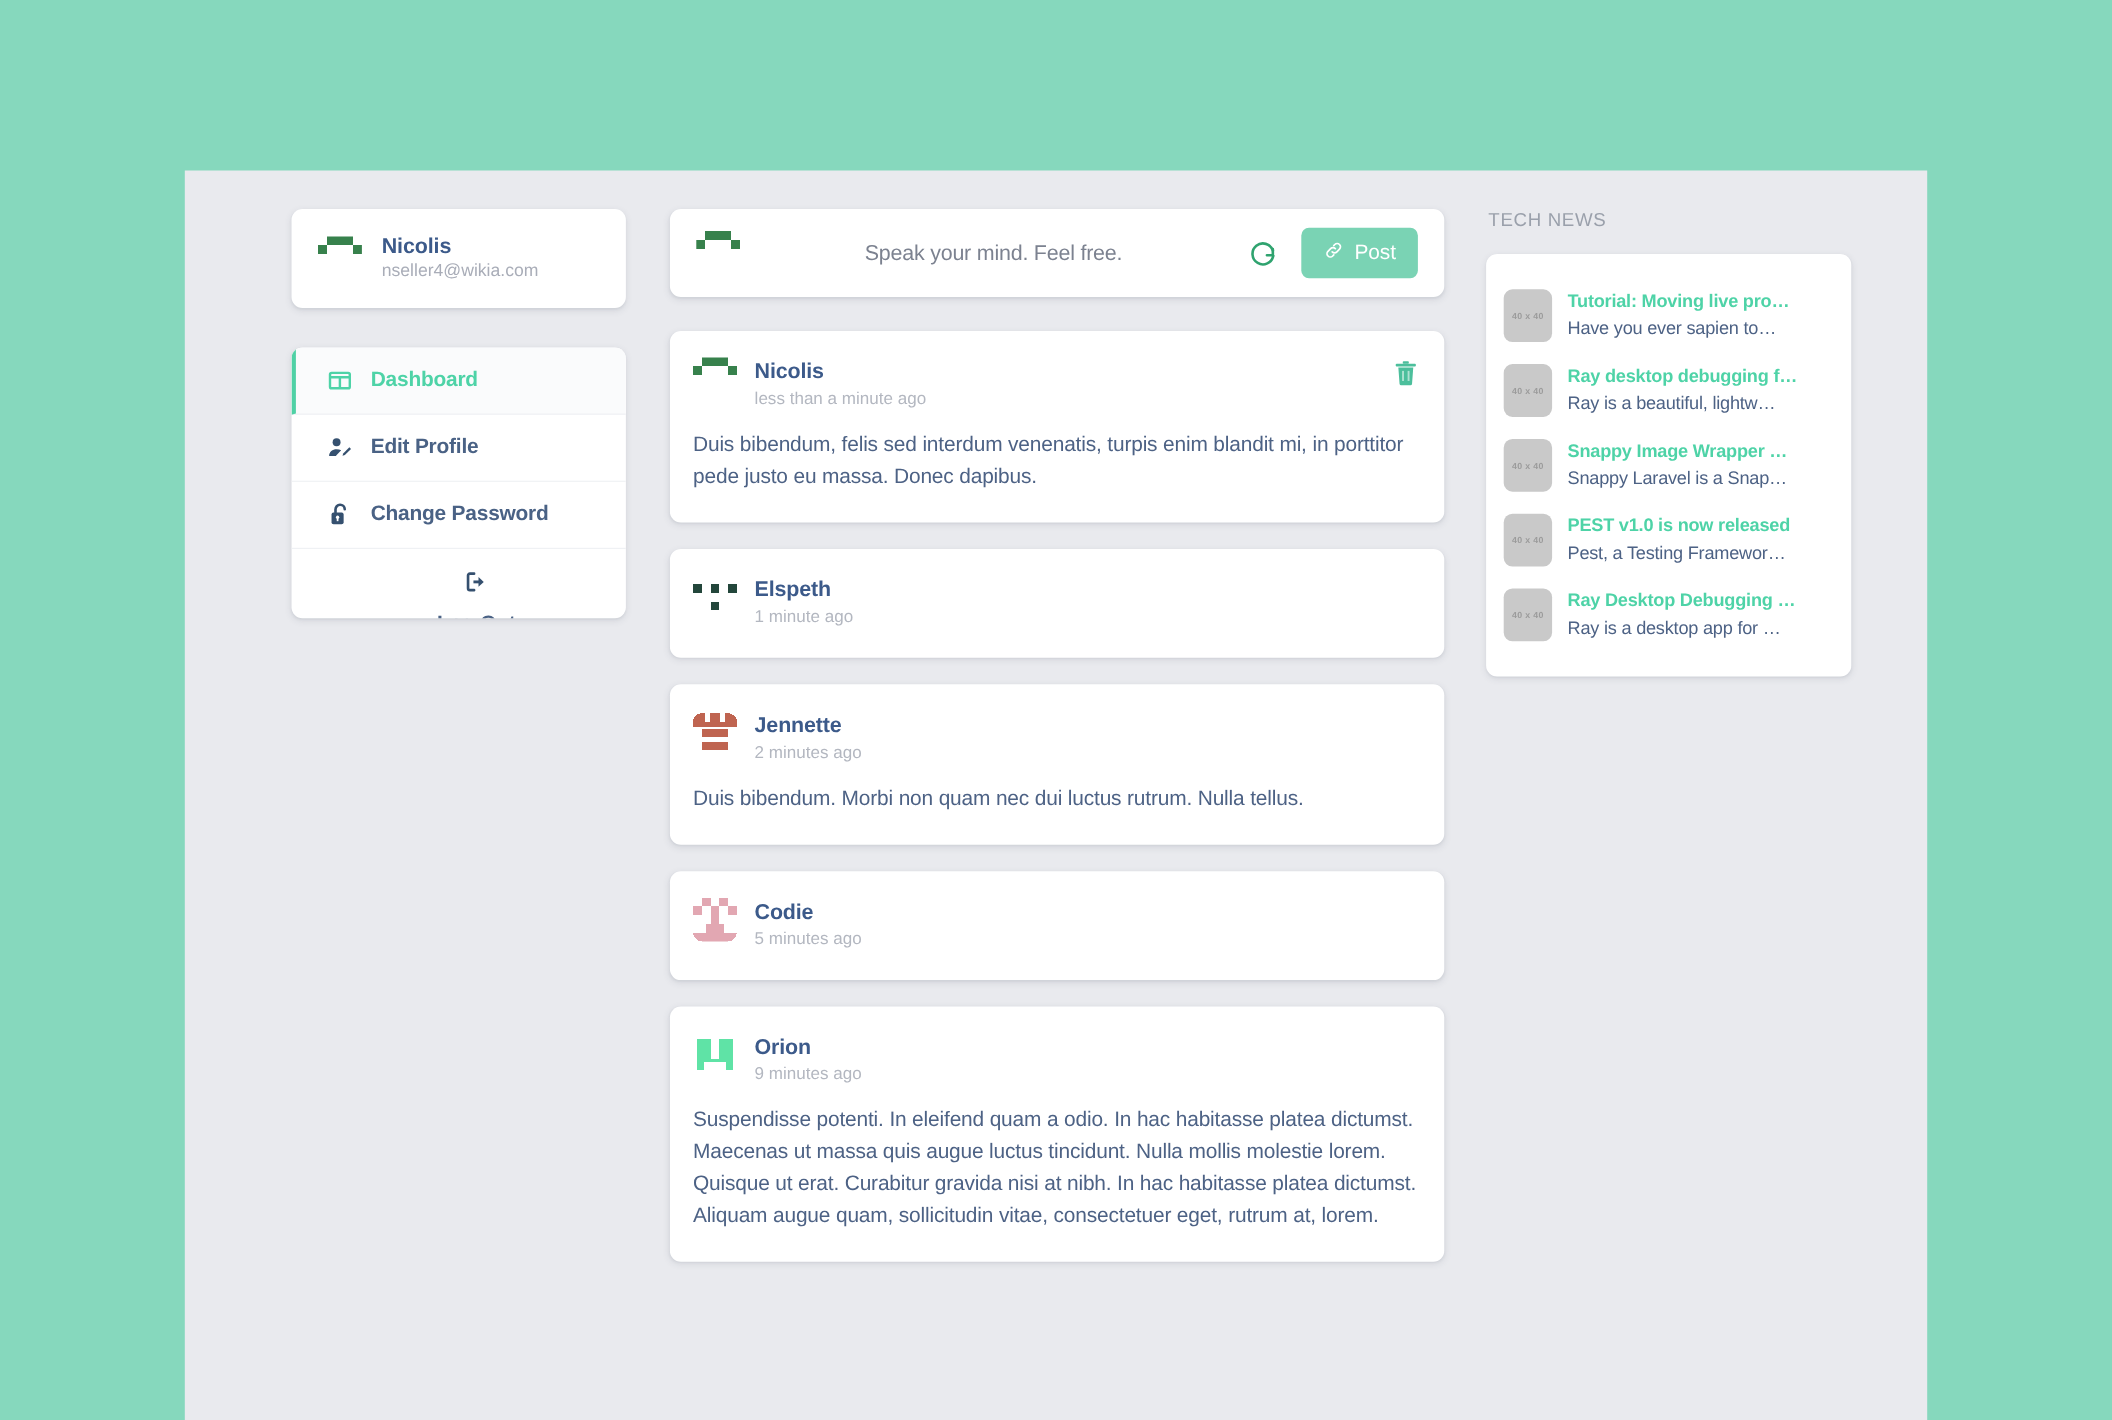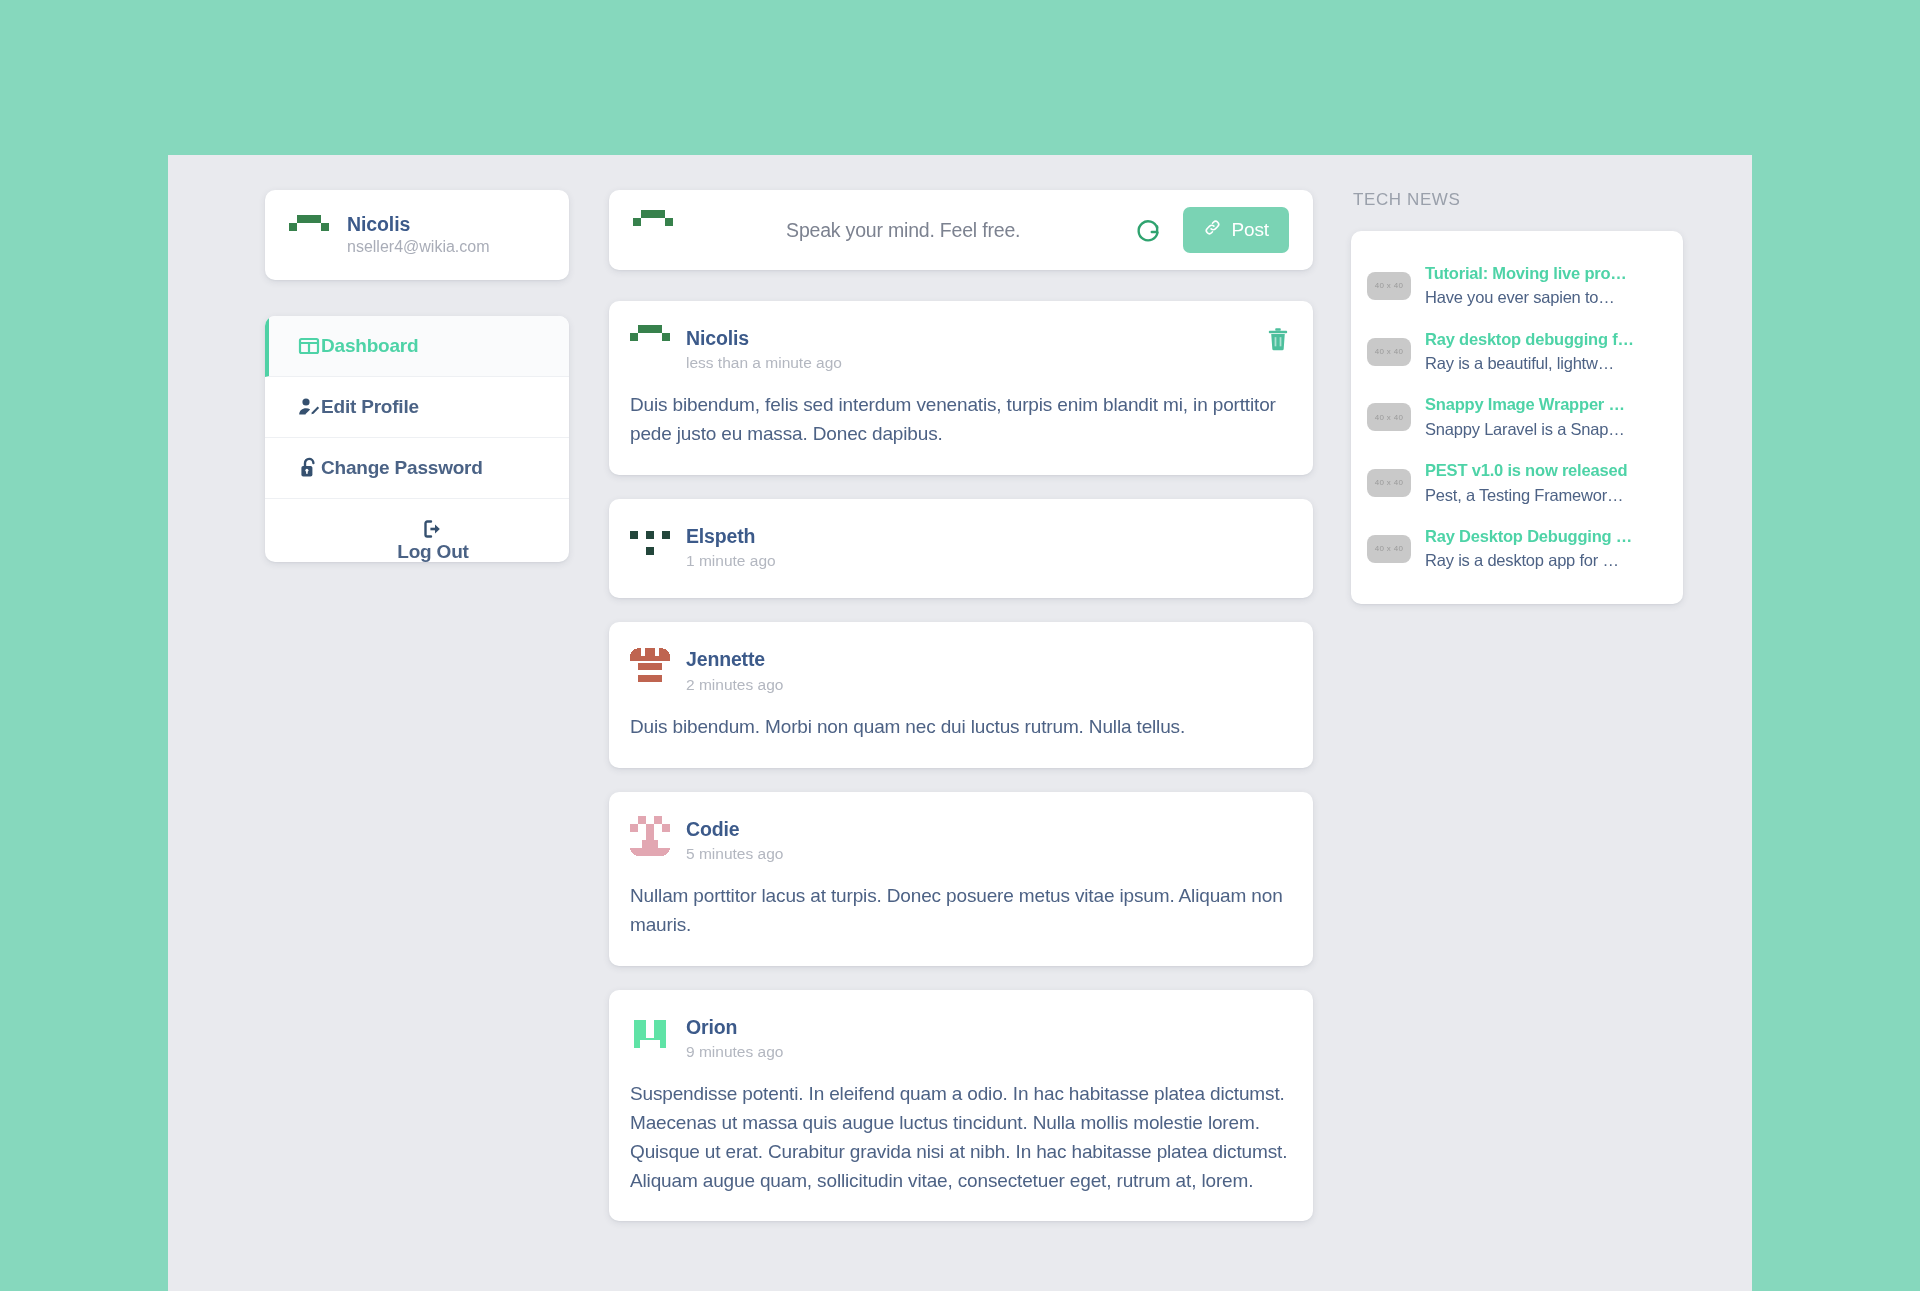--- a/index.html
+++ b/index.html
@@ -70,21 +70,21 @@
   }
 
   
   .identicon { display: block; flex: 0 0 auto; }
 
   
   .nav-card { overflow: hidden; }
   .nav-item {
     display: flex;
     align-items: center;
-    gap: 0;
+    gap: 16px;
     padding: 18px 0 18px 32px;
     height: 61px;
     border-bottom: 1px solid #eef0f3;
     position: relative;
     cursor: pointer;
   }
   .nav-item:last-child { border-bottom: none; height: 63px; flex-direction: column; }
   .nav-item.active {
     background: #fafbfc;
     border-left: 4px solid #4fd1a5;
@@ -197,30 +197,31 @@
   }
   .news-card { padding: 22px 18px 22px 16px; }
   .news-item {
     display: flex;
     align-items: center;
     gap: 14px;
     padding: 10px 0;
     cursor: pointer;
   }
   .news-thumb {
-    width: 44px; height: 28px;
+    width: 44px; height: 48px;
     flex: 0 0 44px;
     background: #c9c9c9;
     border-radius: 8px;
     display: flex;
     align-items: center;
     justify-content: center;
     font-size: 8px;
     color: #9b9b9b;
     letter-spacing: 0.3px;
+    font-weight: bold;
   }
   .news-text { min-width: 0; }
   .news-headline {
     font-size: 16.5px;
     font-weight: bold;
     color: #4ed3a7;
     line-height: 1.3;
     white-space: nowrap;
     overflow: hidden;
     letter-spacing: -0.2px;
@@ -412,21 +413,20 @@
               <rect x="3" y="2" width="2" height="1" fill="#ffffff"></rect>
               <rect x="0" y="3" width="1.5" height="1" fill="#ffffff"></rect>
               <rect x="3.5" y="3" width="1.5" height="1" fill="#ffffff"></rect>
             </svg>
           </span>
           <div class="post-meta">
             <div class="post-author">Codie</div>
             <div class="post-time">5 minutes ago</div>
           </div>
         </div>
-        <div class="post-body">Nullam porttitor lacus at turpis. Donec posuere metus vitae ipsum. Aliquam non mauris.</div>
       </div>
 
       <div class="card post-card">
         <div class="post-head">
           <span>
             <svg class="identicon" width="40" height="40" viewBox="0 0 5 5" shape-rendering="crispEdges">
               <rect x="0.5" y="0.7" width="4" height="2.6" fill="#5fe3a6"></rect>
               <rect x="2" y="0.7" width="1" height="2.3" fill="#ffffff"></rect>
               <rect x="0.5" y="3.3" width="0.8" height="0.9" fill="#5fe3a6"></rect>
               <rect x="3.7" y="3.3" width="0.8" height="0.9" fill="#5fe3a6"></rect>

